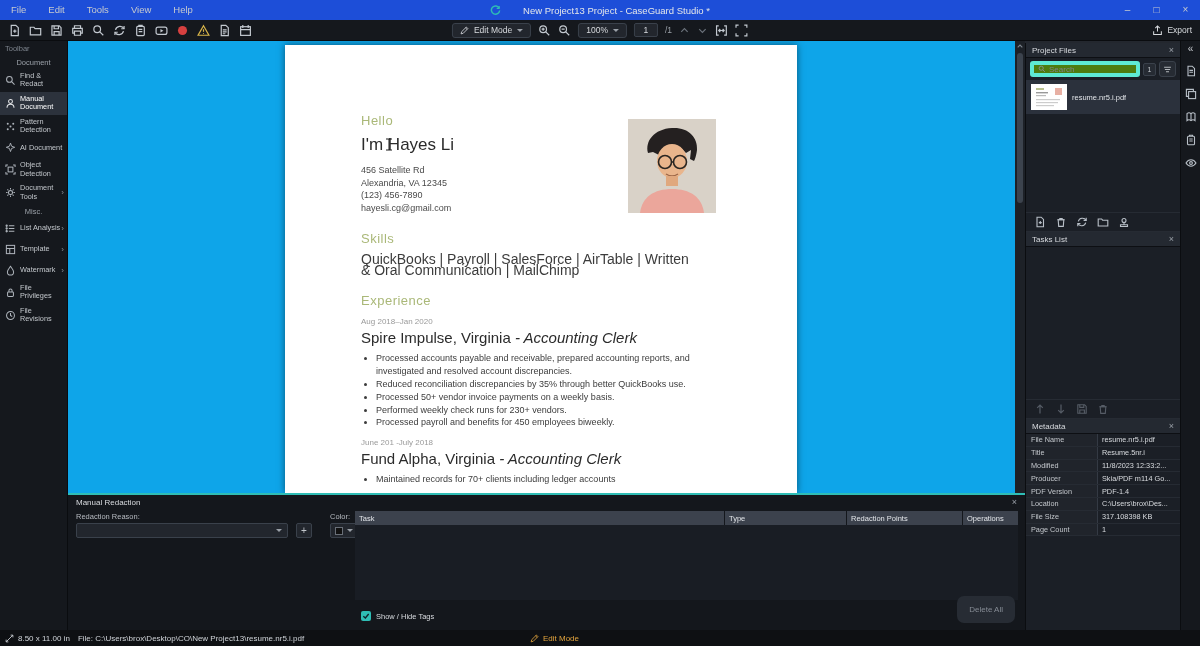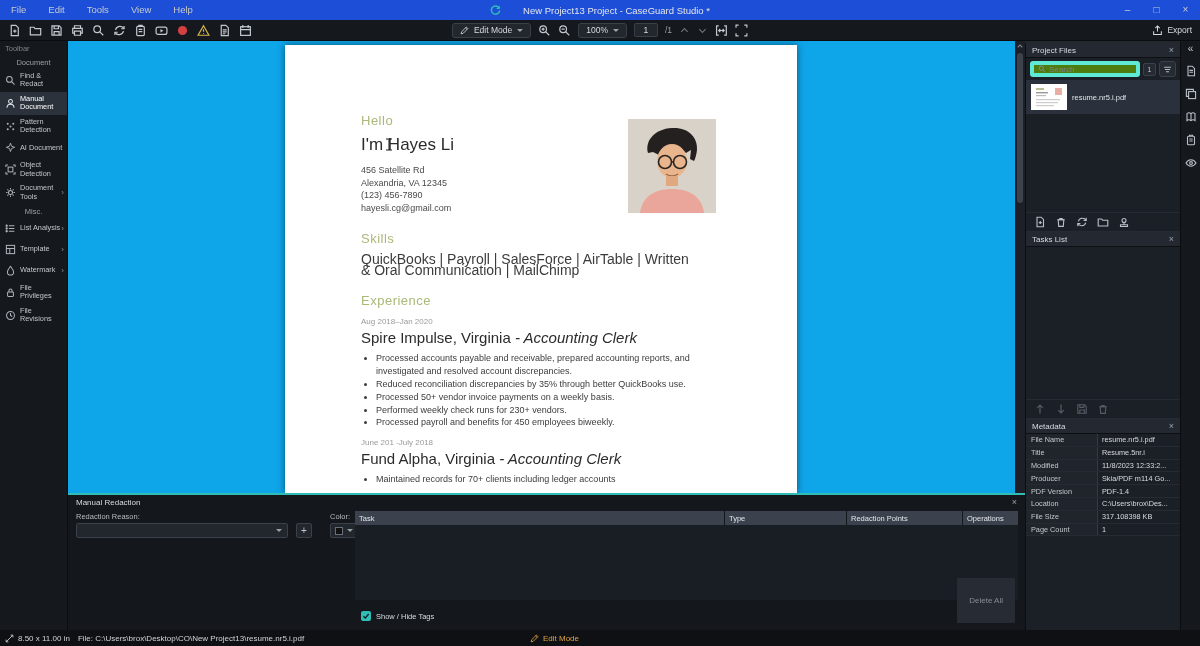--- a/index.html
+++ b/index.html
@@ -94,21 +94,21 @@
   .bp-thead { display:flex; height:14px; }
   .bp-th { background:#3c424d; color:#e2e5e9; font-size:7.5px; display:flex; align-items:center;
     padding-left:4px; border-right:1px solid #14171c; }
   .c-task { width:370px; } .c-type { width:122px; } .c-points { width:116px; } .c-ops { flex:1; border-right:none; }
   .bp-tags { position:absolute; left:293px; bottom:9px; display:flex; align-items:center; gap:5px;
     font-size:7.5px; color:#d8dbdf; }
   .cb { width:10px; height:10px; background:#2fbdb5; border-radius:2px; display:flex;
     align-items:center; justify-content:center; }
   .cb svg { width:8px; height:8px; color:#10232a; }
   .bp-delete { position:absolute; right:10px; bottom:7px; background:#272c34; color:#868c95;
-    font-size:8px; padding:18px 12px; border-radius:1px; }
+    font-size:8px; padding:9px 12px; border-radius:7px; }
 
   
   #right-panel { position:absolute; left:1025px; top:43px; width:155px; height:589px;
     background:#1b1f26; border-left:1px solid #0b0d10; display:flex; flex-direction:column; }
   .phead { height:15px; background:#242931; border-bottom:1px solid #0d0f13; display:flex;
     align-items:center; justify-content:space-between; padding:0 6px; font-size:8px; color:#d8dbdf;
     flex:0 0 auto; }
   .search-row { height:22px; display:flex; gap:3px; padding:3px 4px; align-items:center; flex:0 0 auto; }
   .search-box { flex:1; height:16px; background:#4d7c0f; border:4px solid #5eead4; border-radius:3px;
     display:flex; align-items:center; padding:0 4px; gap:3px; min-width:0; }

